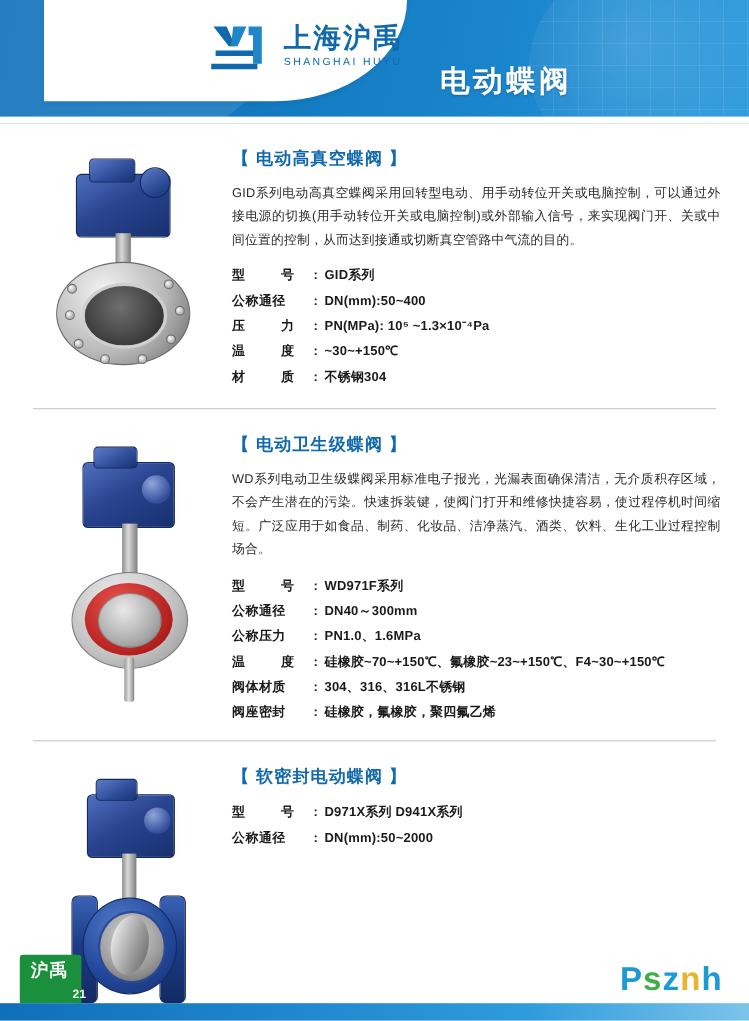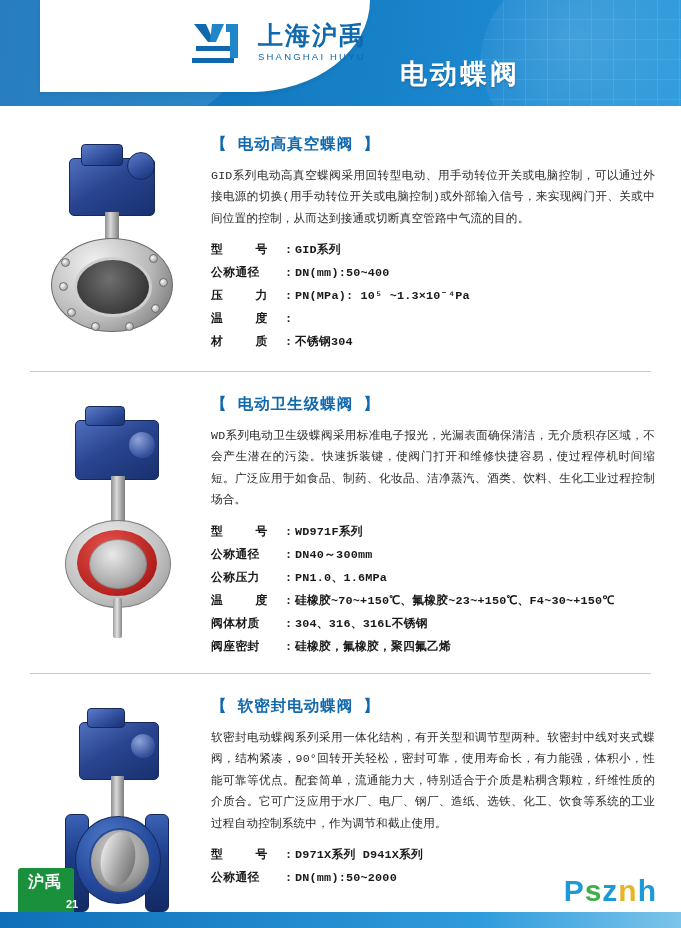--- a/index.html
+++ b/index.html
@@ -106,21 +106,20 @@
 
   
   .page-body {
     position: relative;
     padding: 0 26px;
   }
   .section {
     display: flex;
     padding: 22px 0 14px 0;
     position: relative;
-    font-family: Liberation Mono, monospace;
   }
   .divider {
     height: 1px;
     background: #c9c9c9;
     margin: 0 4px;
   }
   .sec-figure {
     width: 175px;
     min-width: 175px;
     display: flex;
@@ -402,20 +401,21 @@
           <div class="spec-value">DN(mm):50~400</div>
         </div>
         <div class="spec-row">
           <div class="spec-label">压　　力</div>
           <div class="spec-colon">:</div>
           <div class="spec-value">PN(MPa): 10⁵ ~1.3×10⁻⁴Pa</div>
         </div>
         <div class="spec-row">
           <div class="spec-label">温　　度</div>
           <div class="spec-colon">:</div>
+          <div class="spec-value">~30~+150℃</div>
         </div>
         <div class="spec-row">
           <div class="spec-label">材　　质</div>
           <div class="spec-colon">:</div>
           <div class="spec-value">不锈钢304</div>
         </div>
       </div>
     </div>
   </div>
 
@@ -483,21 +483,20 @@
         <div class="stem" style="left:82px;top:72px;width:13px;height:44px;"></div>
         <div class="v3-flange-l" style="left:36px;top:110px;"></div>
         <div class="v3-flange-r" style="left:116px;top:110px;"></div>
         <div class="v3-body"></div>
         <div class="v3-bore"></div>
         <div class="v3-disc"></div>
       </div>
     </div>
     <div class="sec-content">
       <div class="sec-title">【 软密封电动蝶阀 】</div>
-      <div class="sec-para">软密封电动蝶阀系列采用一体化结构，有开关型和调节型两种。软密封中线对夹式蝶阀，结构紧凑，90°回转开关轻松，密封可靠，使用寿命长，有力能强，体积小，性能可靠等优点。配套简单，流通能力大，特别适合于介质是粘稠含颗粒，纤维性质的介质合。它可广泛应用于水厂、电厂、钢厂、造纸、选铁、化工、饮食等系统的工业过程自动控制系统中，作为调节和截止使用。</div>
       <div class="spec-table">
         <div class="spec-row">
           <div class="spec-label">型　　号</div>
           <div class="spec-colon">:</div>
           <div class="spec-value">D971X系列 D941X系列</div>
         </div>
         <div class="spec-row">
           <div class="spec-label wide">公称通径</div>
           <div class="spec-colon">:</div>
           <div class="spec-value">DN(mm):50~2000</div>

